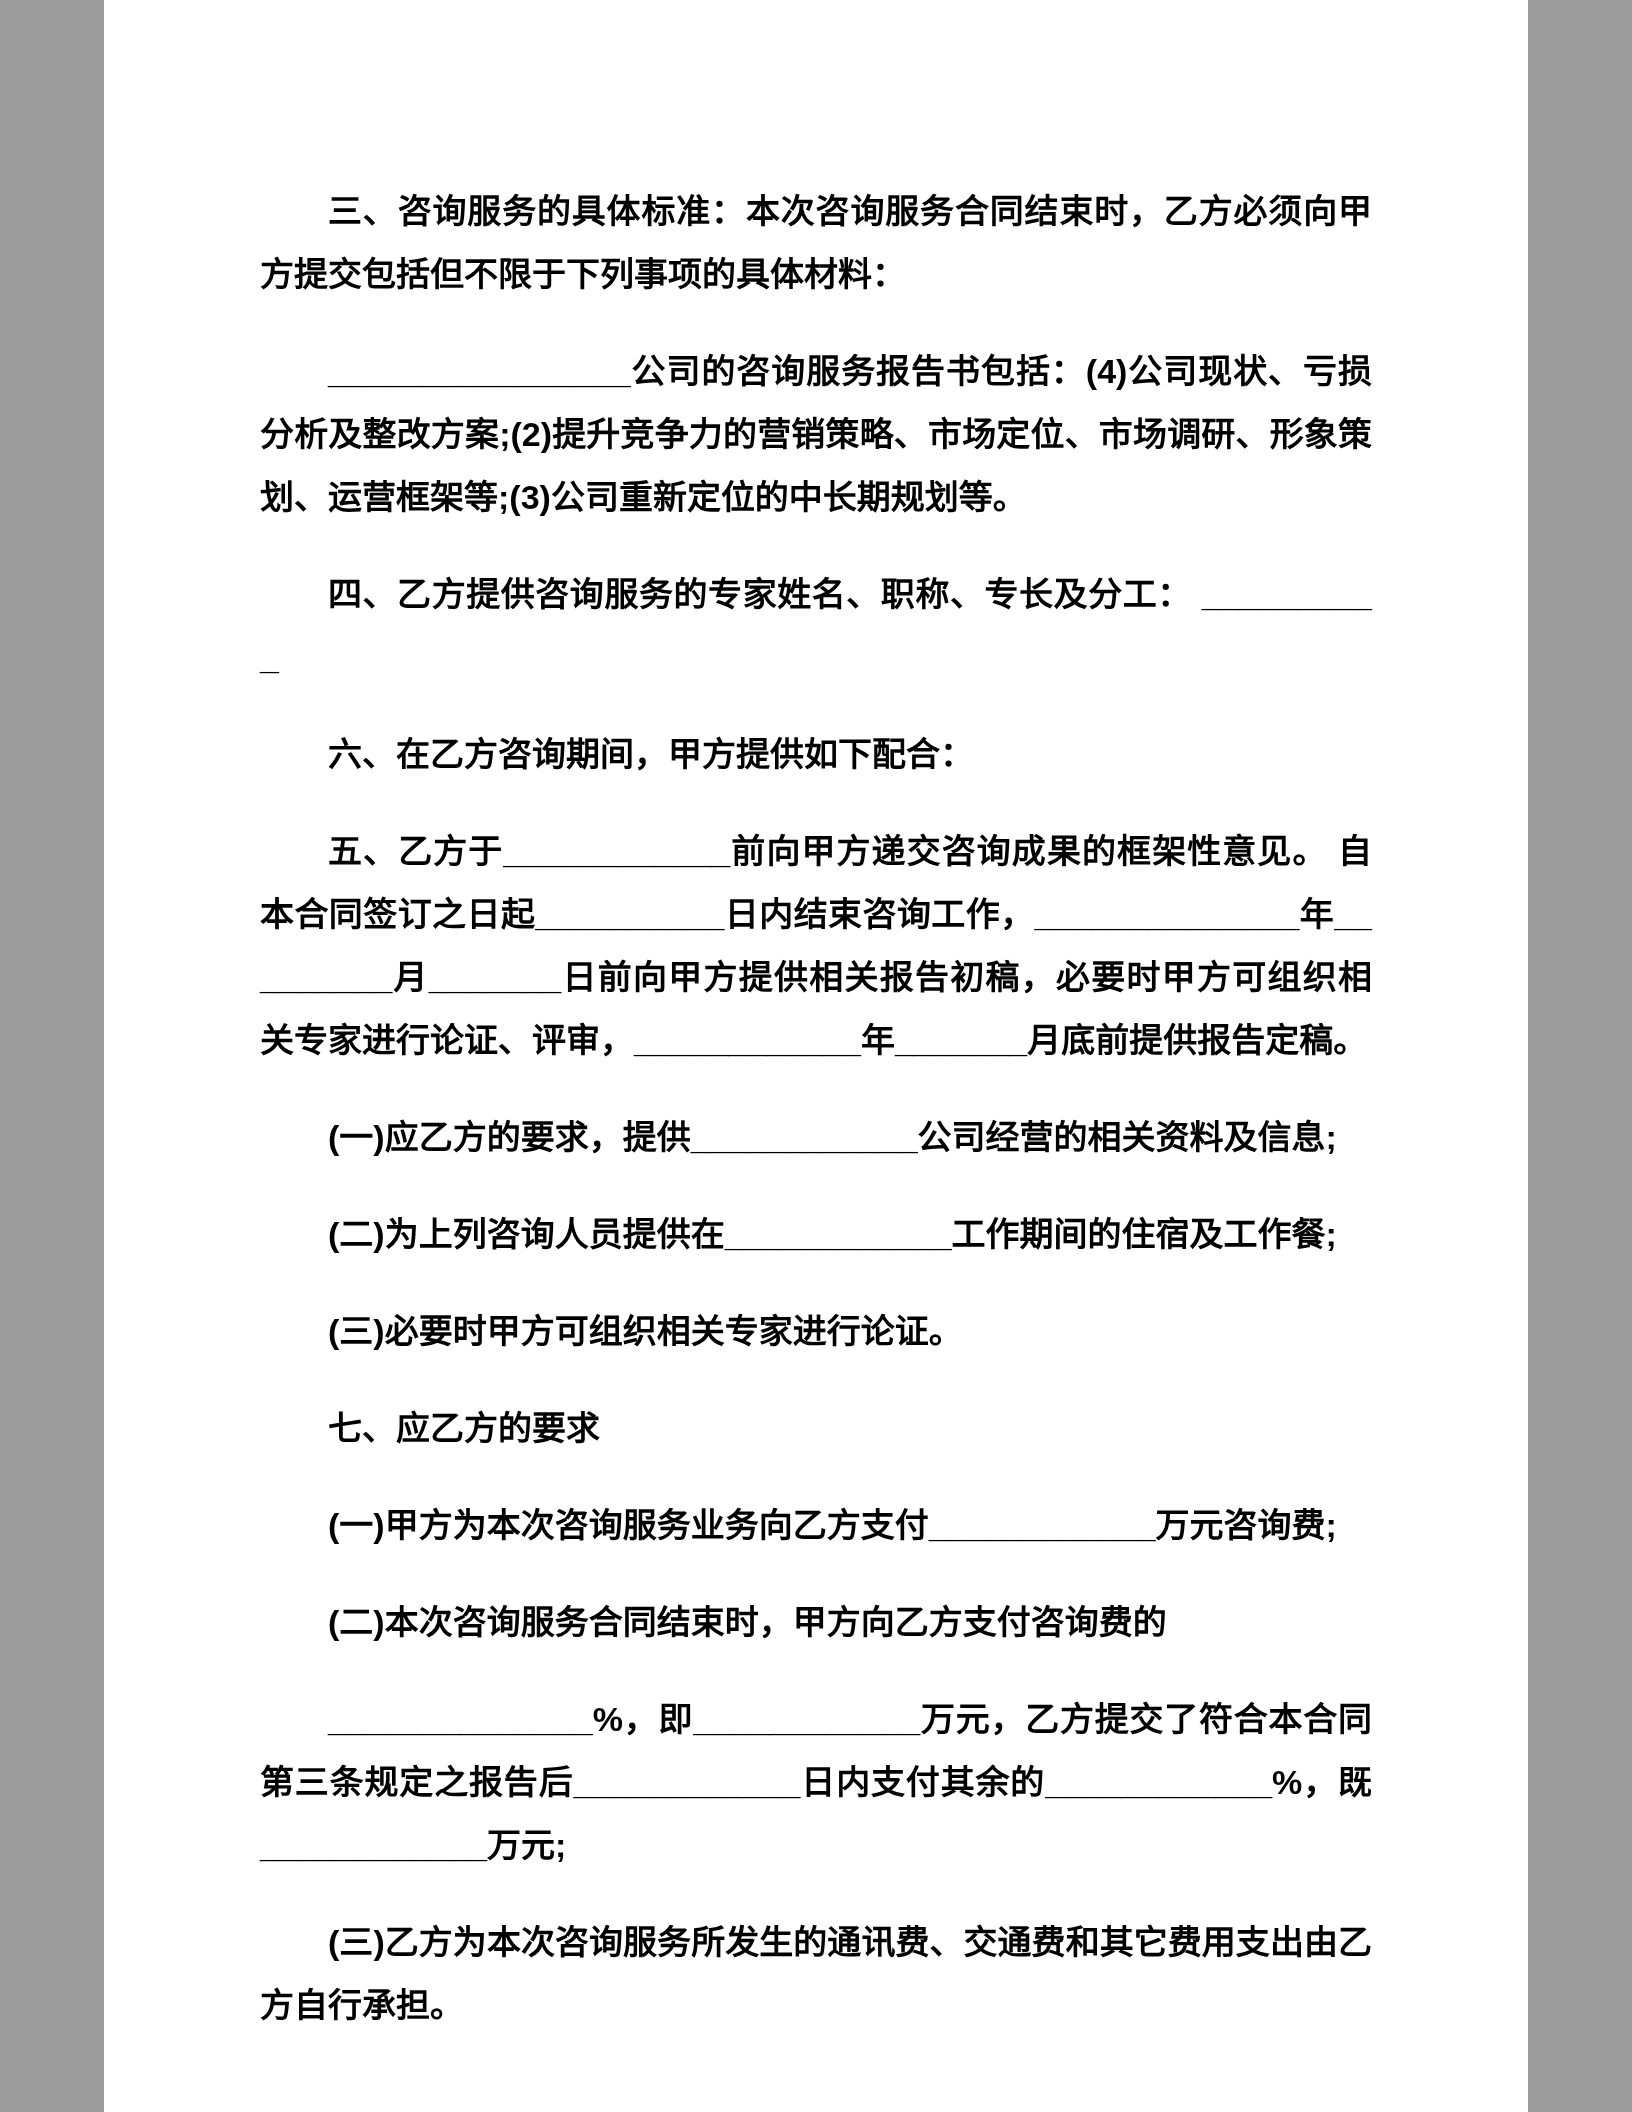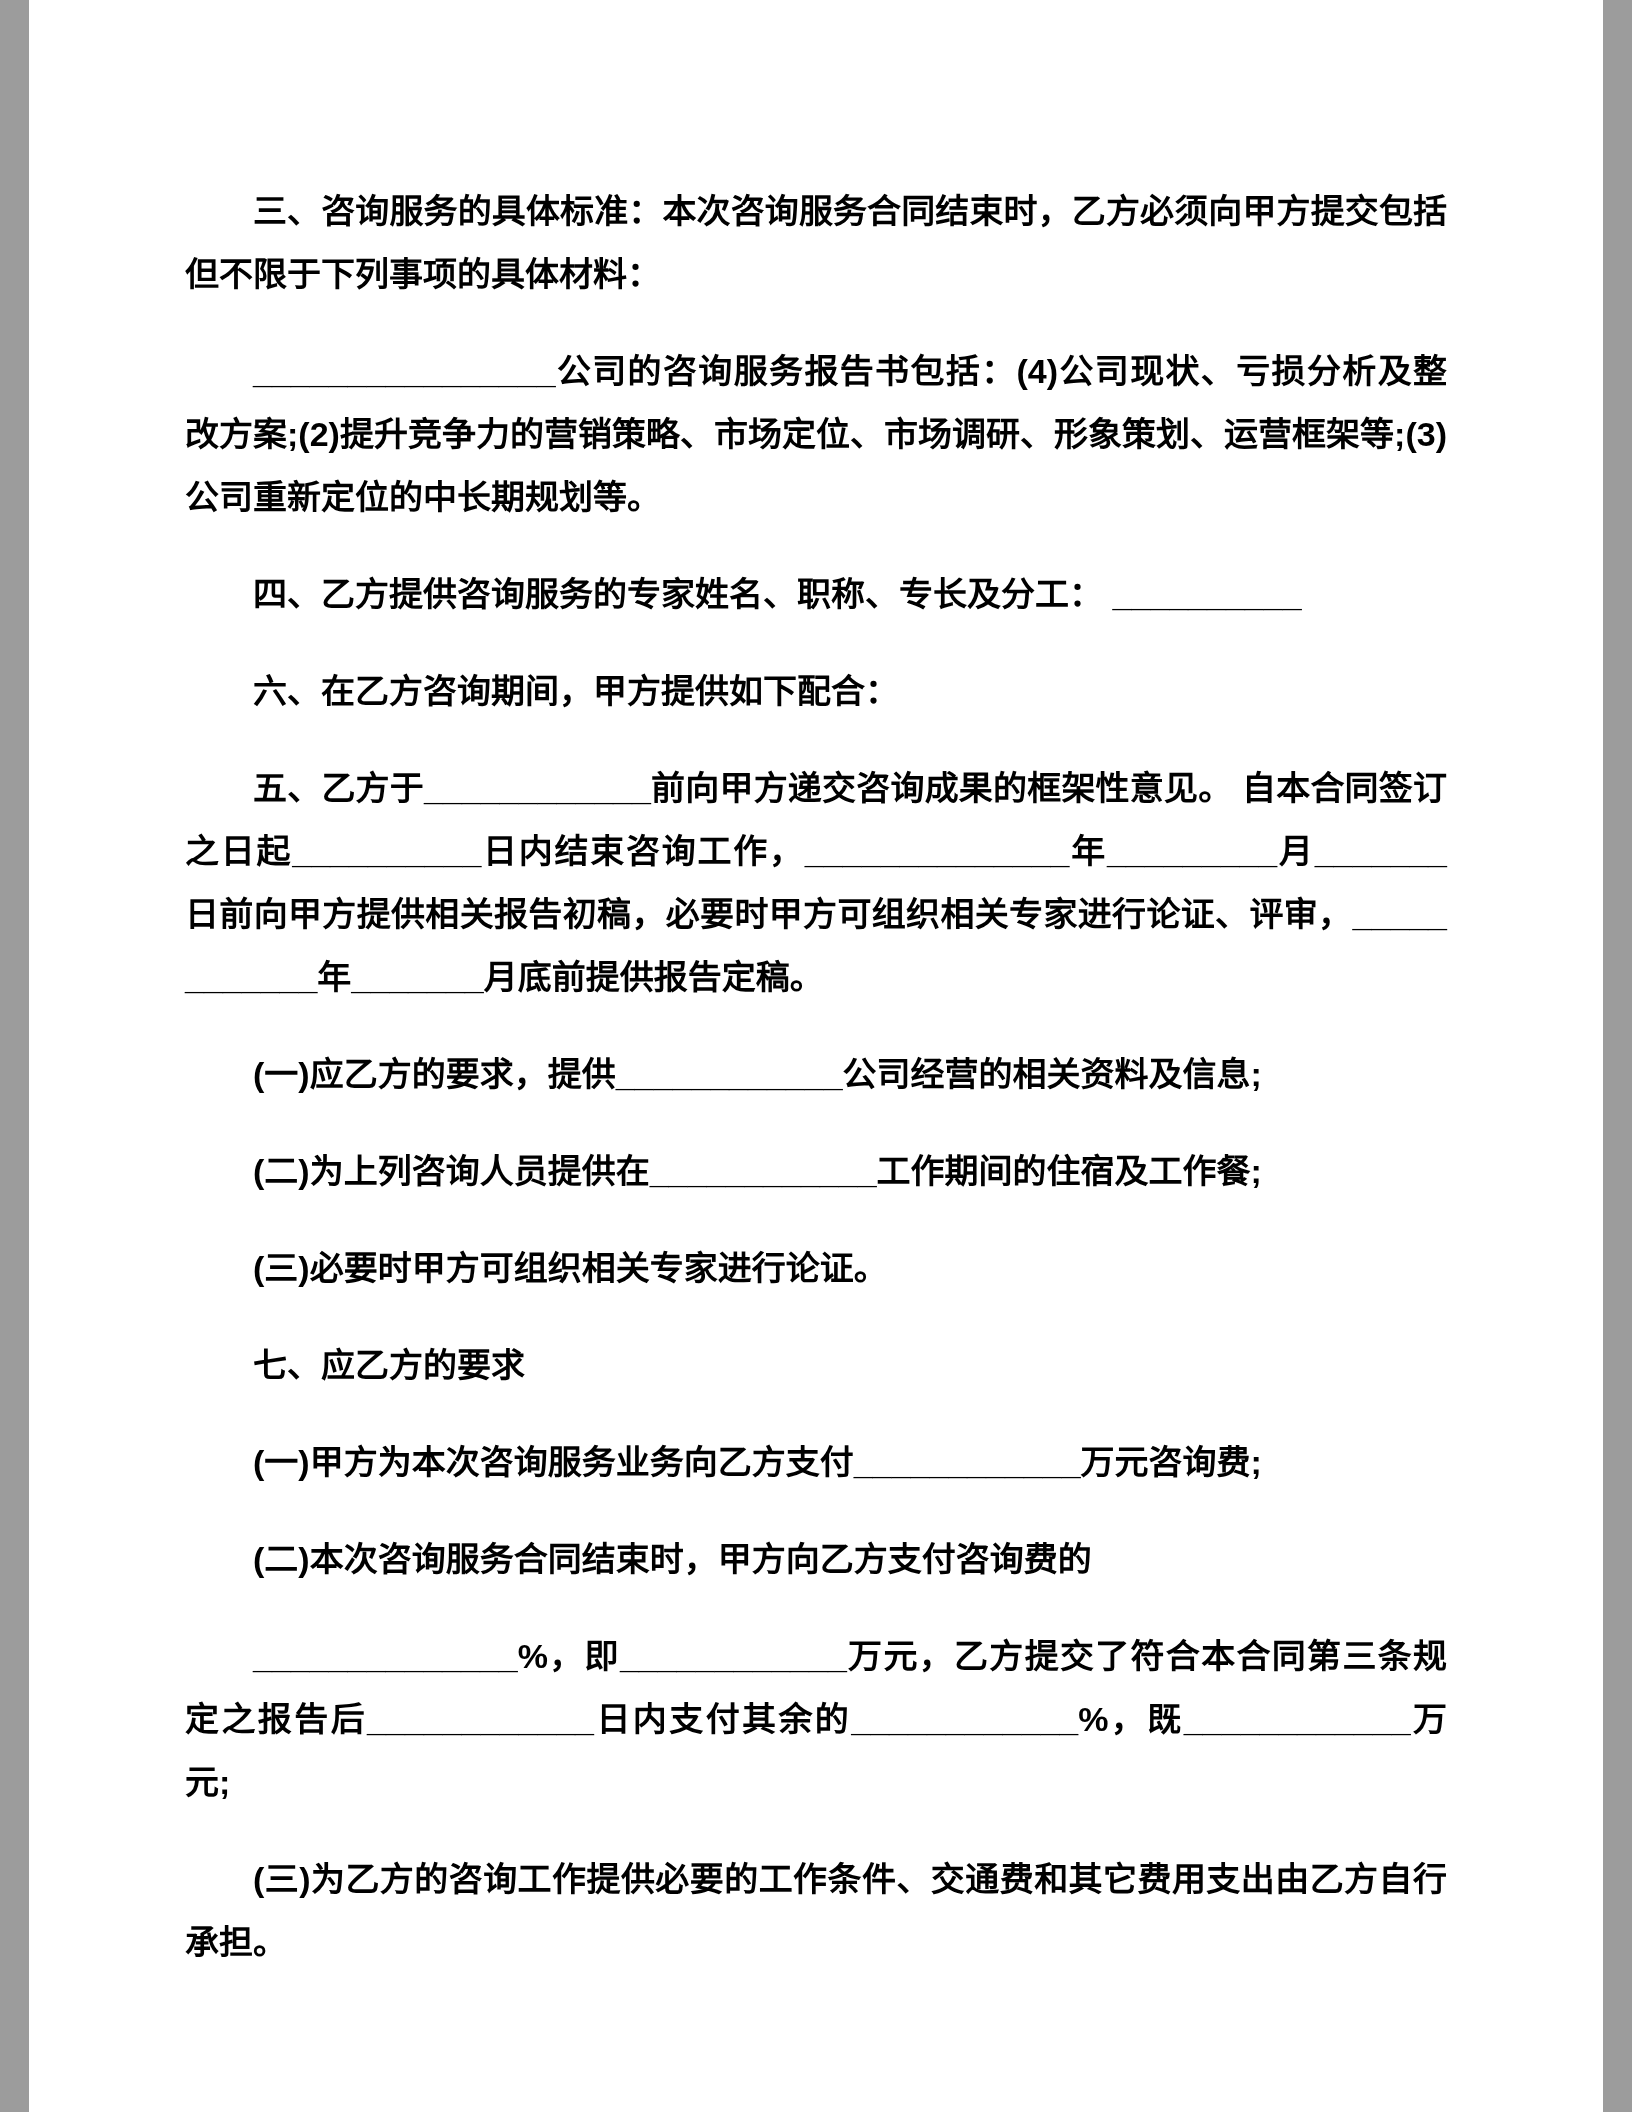--- a/index.html
+++ b/index.html
@@ -1,18 +1,18 @@
 <!DOCTYPE html>
 <html lang="zh-CN"><head>
 <meta charset="utf-8">
 <style>
   html, body { margin: 0; padding: 0; background: #9c9c9c; }
   .page {
     position: relative;
-    width: 1574px;
+    width: 1424px;
     height: 2112px;
     margin: 0 auto;
     background: #ffffff;
     box-sizing: border-box;
     padding: 180px 156px 60px 156px;
     overflow: hidden;
     font-family: "Liberation Sans", "DejaVu Sans", sans-serif;
     font-weight: 700;
     font-size: 34px;
     line-height: 63px;
@@ -36,14 +36,14 @@
   <p>四、乙方提供咨询服务的专家姓名、职称、专长及分工： __________</p>
   <p>六、在乙方咨询期间，甲方提供如下配合：</p>
   <p>五、乙方于____________前向甲方递交咨询成果的框架性意见。 自本合同签订之日起__________日内结束咨询工作，______________年_________月_______日前向甲方提供相关报告初稿，必要时甲方可组织相关专家进行论证、评审，____________年_______月底前提供报告定稿。</p>
   <p>(一)应乙方的要求，提供____________公司经营的相关资料及信息;</p>
   <p>(二)为上列咨询人员提供在____________工作期间的住宿及工作餐;</p>
   <p>(三)必要时甲方可组织相关专家进行论证。</p>
   <p>七、应乙方的要求</p>
   <p>(一)甲方为本次咨询服务业务向乙方支付____________万元咨询费;</p>
   <p>(二)本次咨询服务合同结束时，甲方向乙方支付咨询费的</p>
   <p>______________%，即____________万元，乙方提交了符合本合同第三条规定之报告后____________日内支付其余的____________%，既____________万元;</p>
-  <p>(三)为乙方的咨询工作提供必要的工作条件、交通费和其它费用支出由乙方自行承担。</p>
+  <p>(三)乙方为本次咨询服务所发生的通讯费、交通费和其它费用支出由乙方自行承担。</p>
 </div>
 
 </body></html>

